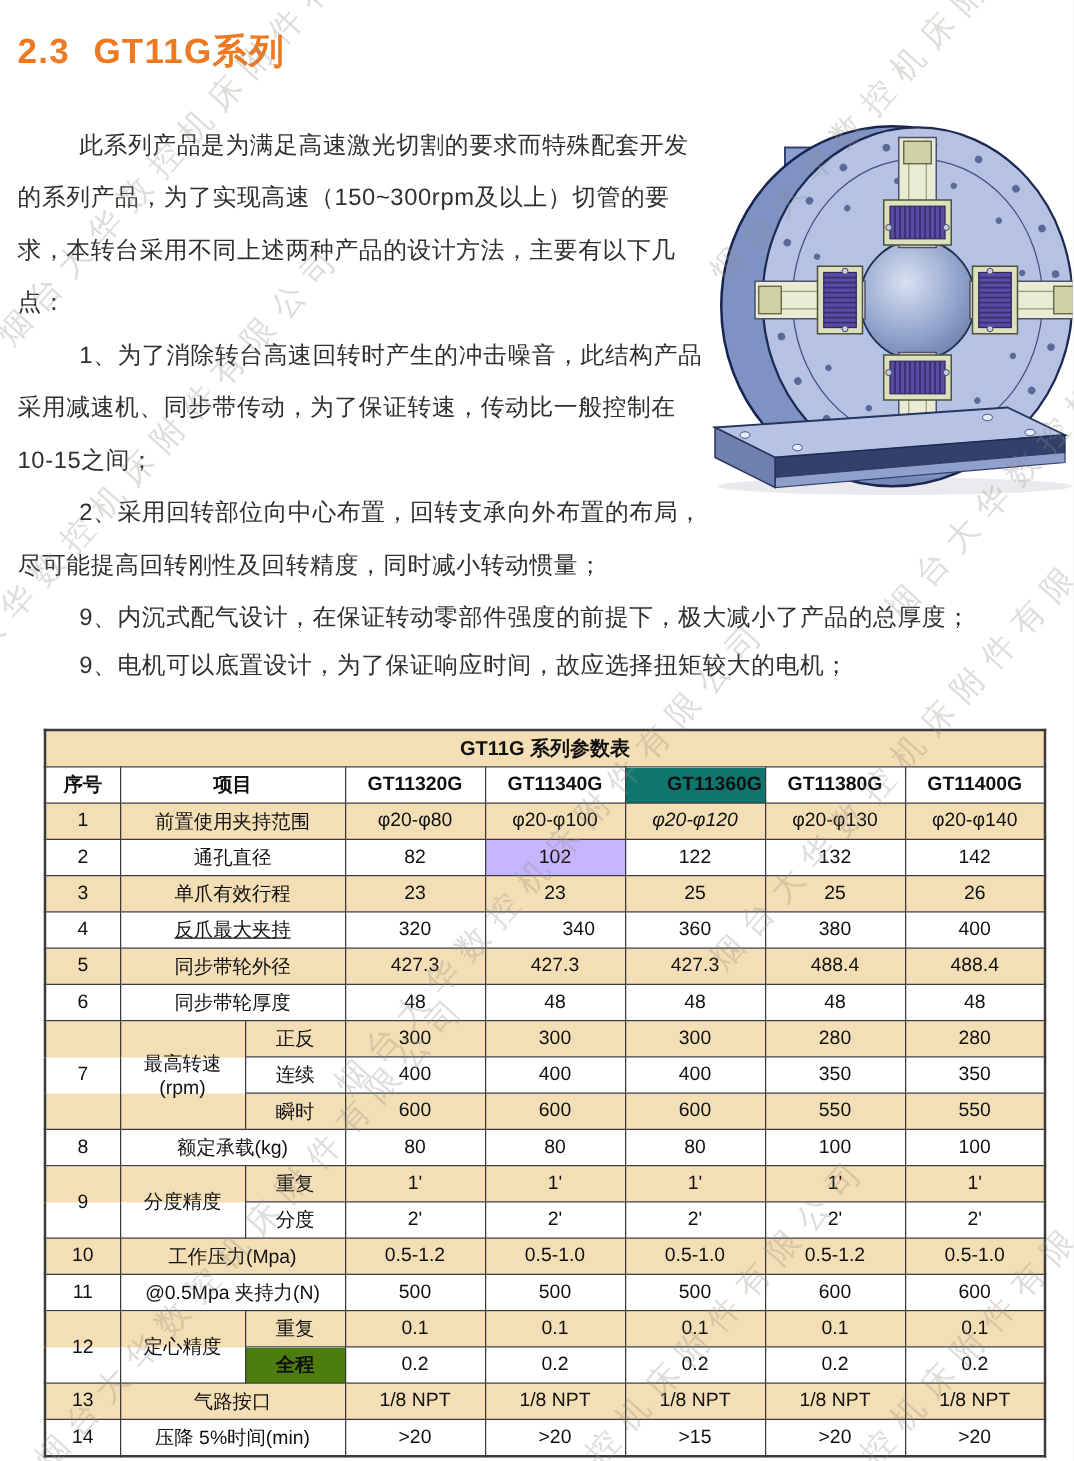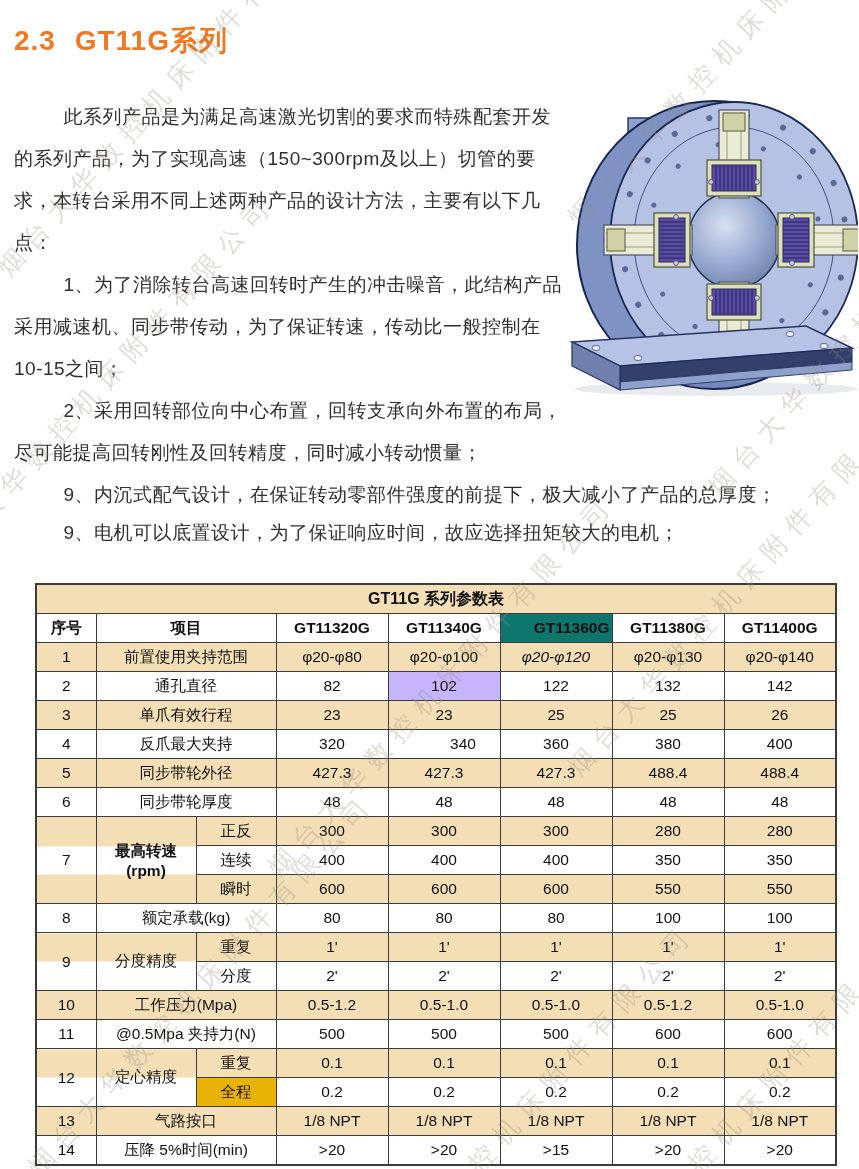--- a/index.html
+++ b/index.html
@@ -163,21 +163,21 @@
             <td style="background: rgb(243, 222, 181);">3</td>
             <td colspan="2" style="background: rgb(243, 222, 181);">单爪有效行程</td>
             <td style="background: rgb(243, 222, 181);">23</td>
             <td style="background: rgb(243, 222, 181);">23</td>
             <td style="background: rgb(243, 222, 181);">25</td>
             <td style="background: rgb(243, 222, 181);">25</td>
             <td style="background: rgb(243, 222, 181);">26</td>
           </tr>
           <tr>
             <td style="background: rgb(255, 255, 255);">4</td>
-            <td colspan="2" style="background: rgb(255, 255, 255);">反爪最大夹持</td>
+            <td colspan="2" style="background: rgb(255, 255, 255); text-decoration: underline;">反爪最大夹持</td>
             <td style="background: rgb(255, 255, 255);">320</td>
             <td style="background: rgb(255, 255, 255); padding-left: 40px;">340</td>
             <td style="background: rgb(255, 255, 255);">360</td>
             <td style="background: rgb(255, 255, 255);">380</td>
             <td style="background: rgb(255, 255, 255);">400</td>
           </tr>
           <tr>
             <td style="background: rgb(243, 222, 181);">5</td>
             <td colspan="2" style="background: rgb(243, 222, 181);">同步带轮外径</td>
             <td style="background: rgb(243, 222, 181);">427.3</td>
@@ -190,21 +190,21 @@
             <td style="background: rgb(255, 255, 255);">6</td>
             <td colspan="2" style="background: rgb(255, 255, 255); font-family: Liberation Mono, monospace;">同步带轮厚度</td>
             <td style="background: rgb(255, 255, 255);">48</td>
             <td style="background: rgb(255, 255, 255);">48</td>
             <td style="background: rgb(255, 255, 255);">48</td>
             <td style="background: rgb(255, 255, 255);">48</td>
             <td style="background: rgb(255, 255, 255);">48</td>
           </tr>
           <tr>
             <td rowspan="3" style="background: linear-gradient(rgb(243, 222, 181) 0%, rgb(243, 222, 181) 33.33%, rgb(255, 255, 255) 33.33%, rgb(255, 255, 255) 66.67%, rgb(243, 222, 181) 66.67%, rgb(243, 222, 181) 100%);">7</td>
-            <td rowspan="3" style="background: linear-gradient(rgb(243, 222, 181) 0%, rgb(243, 222, 181) 33.33%, rgb(255, 255, 255) 33.33%, rgb(255, 255, 255) 66.67%, rgb(243, 222, 181) 66.67%, rgb(243, 222, 181) 100%); white-space: pre-line; font-weight: bold;">最高转速
+            <td rowspan="3" style="background: linear-gradient(rgb(243, 222, 181) 0%, rgb(243, 222, 181) 33.33%, rgb(255, 255, 255) 33.33%, rgb(255, 255, 255) 66.67%, rgb(243, 222, 181) 66.67%, rgb(243, 222, 181) 100%); white-space: pre-line;">最高转速
 (rpm)</td>
             <td style="background: rgb(243, 222, 181);">正反</td>
             <td style="background: rgb(243, 222, 181);">300</td>
             <td style="background: rgb(243, 222, 181);">300</td>
             <td style="background: rgb(243, 222, 181);">300</td>
             <td style="background: rgb(243, 222, 181);">280</td>
             <td style="background: rgb(243, 222, 181);">280</td>
           </tr>
           <tr>
             <td style="background: rgb(255, 255, 255);">连续</td>
@@ -271,21 +271,21 @@
             <td rowspan="2" style="background: linear-gradient(rgb(243, 222, 181) 0%, rgb(243, 222, 181) 50%, rgb(255, 255, 255) 50%, rgb(255, 255, 255) 100%);">12</td>
             <td rowspan="2" style="background: linear-gradient(rgb(243, 222, 181) 0%, rgb(243, 222, 181) 50%, rgb(255, 255, 255) 50%, rgb(255, 255, 255) 100%);">定心精度</td>
             <td style="background: rgb(243, 222, 181);">重复</td>
             <td style="background: rgb(243, 222, 181);">0.1</td>
             <td style="background: rgb(243, 222, 181);">0.1</td>
             <td style="background: rgb(243, 222, 181);">0.1</td>
             <td style="background: rgb(243, 222, 181);">0.1</td>
             <td style="background: rgb(243, 222, 181);">0.1</td>
           </tr>
           <tr>
-            <td style="background: #eab308;">全程</td>
+            <td style="background: #4d7c0f; font-weight: bold;">全程</td>
             <td style="background: rgb(255, 255, 255);">0.2</td>
             <td style="background: rgb(255, 255, 255);">0.2</td>
             <td style="background: rgb(255, 255, 255);">0.2</td>
             <td style="background: rgb(255, 255, 255);">0.2</td>
             <td style="background: rgb(255, 255, 255);">0.2</td>
           </tr>
           <tr>
             <td style="background: rgb(243, 222, 181);">13</td>
             <td colspan="2" style="background: rgb(243, 222, 181);">气路按口</td>
             <td style="background: rgb(243, 222, 181);">1/8 NPT</td>

